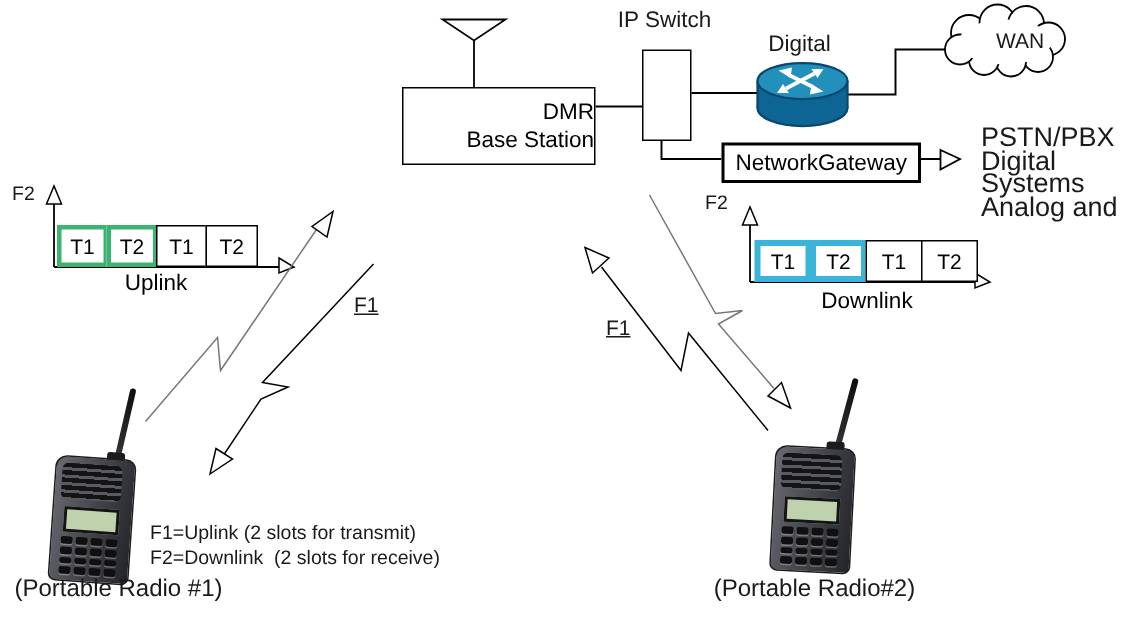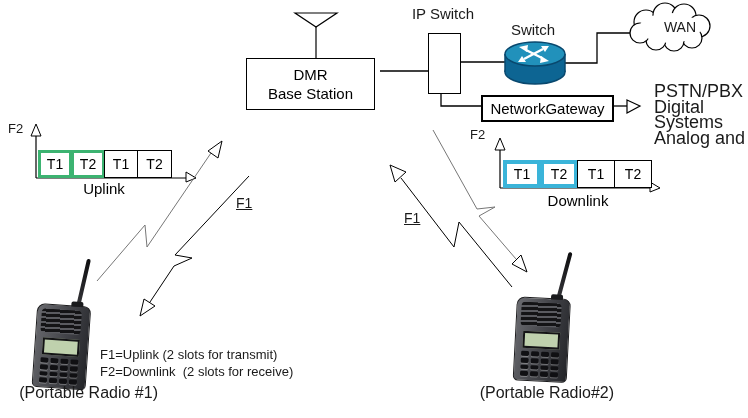--- a/index.html
+++ b/index.html
@@ -7,31 +7,31 @@
     position:relative;width:748px;height:418px;background:#ffffff;overflow:hidden;
     font-family:"Liberation Sans",sans-serif;color:#000;
   }
   svg.layer{position:absolute;left:0;top:0;width:748px;height:418px;}
   .lbl{position:absolute;white-space:nowrap;color:#1a1a1a;}
   .box{
     position:absolute;border:1px solid #000;background:#fff;
     display:flex;flex-direction:column;align-items:center;justify-content:center;
     text-align:center;
   }
-  .dmr-box{left:246px;top:58px;width:127px;height:50px;font-size:15px;line-height:19px;}
+  .dmr-box{left:268px;top:58px;width:127px;height:50px;font-size:15px;line-height:19px;align-items:flex-end;}
   .ipswitch-box{left:428px;top:33px;width:31px;height:59px;}
   .gateway-box{left:481px;top:95px;width:129px;height:23px;font-size:15px;border-width:2px;}
   .ipswitch-label{left:400px;top:5px;width:86px;text-align:center;font-size:15px;}
   .router-label{left:503px;top:21px;width:60px;text-align:center;font-size:15px;}
   .wan-label{left:658px;top:19px;width:44px;text-align:center;font-size:14px;}
   .pstn-text{left:654px;top:84px;width:108px;font-size:18px;line-height:15.5px;}
   .freq-label{font-size:13px;}
   .f1-label{font-size:14px;text-decoration:underline;}
   .legend{left:100px;font-size:13px;white-space:pre;margin-top:20px;}
-  .caption{font-size:16px;text-align:right;}
+  .caption{font-size:16px;text-align:center;}
 
   .slot-cell{
     position:absolute;height:28px;width:34px;box-sizing:border-box;
     border:1px solid #000;background:#fff;display:flex;align-items:center;justify-content:center;
     font-size:14px;
   }
   .slot-cell.g{border:3px solid #3cb371;}
   .slot-cell.c{border:4px solid #3ab4d9;}
   .bar-label{position:absolute;font-size:15px;text-align:center;}
 
@@ -121,21 +121,21 @@
     <polyline points="249,176 175,255 192,258 174,266 148,305" fill="none" stroke="#000" stroke-width="1"></polyline>
     <polygon points="140,316 155,306 144,299" fill="#fff" stroke="#000" stroke-width="1"></polygon>
 
     <polyline points="512,287 459,222 454,247 401,178" fill="none" stroke="#000" stroke-width="1"></polyline>
     <polygon points="390,165 406,172 395,182" fill="#fff" stroke="#000" stroke-width="1"></polygon>
     <polyline points="433,130 477,209 495,207 479,216 516,259" fill="none" stroke="#777" stroke-width="1"></polyline>
     <polygon points="527,272 512,264 521,255" fill="#fff" stroke="#000" stroke-width="1"></polygon>
   </svg>
 
   <div class="lbl ipswitch-label">IP Switch</div>
-  <div class="lbl router-label">Switch</div>
+  <div class="lbl router-label">Digital</div>
   <div class="lbl wan-label">WAN</div>
 
   <div class="box dmr-box">
     <span>DMR</span>
     <span>Base Station</span>
   </div>
 
   <div class="box ipswitch-box"></div>
 
   <div class="box gateway-box">

